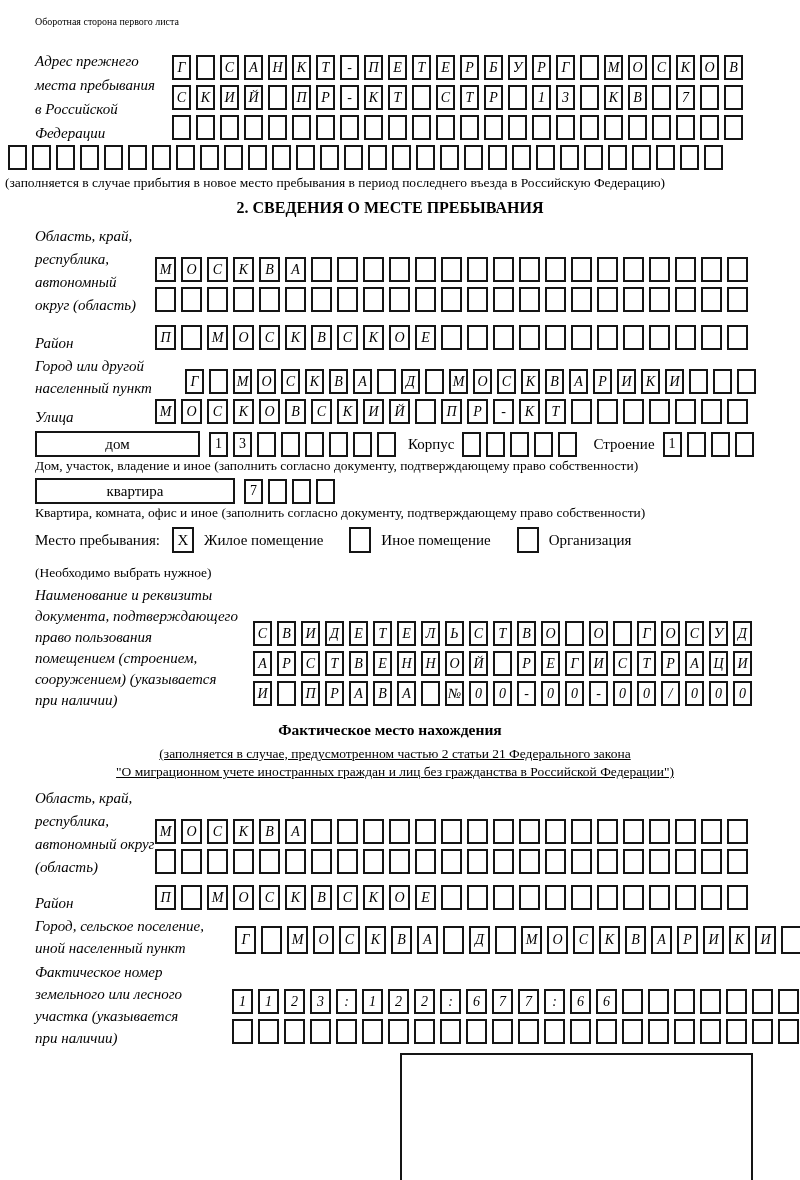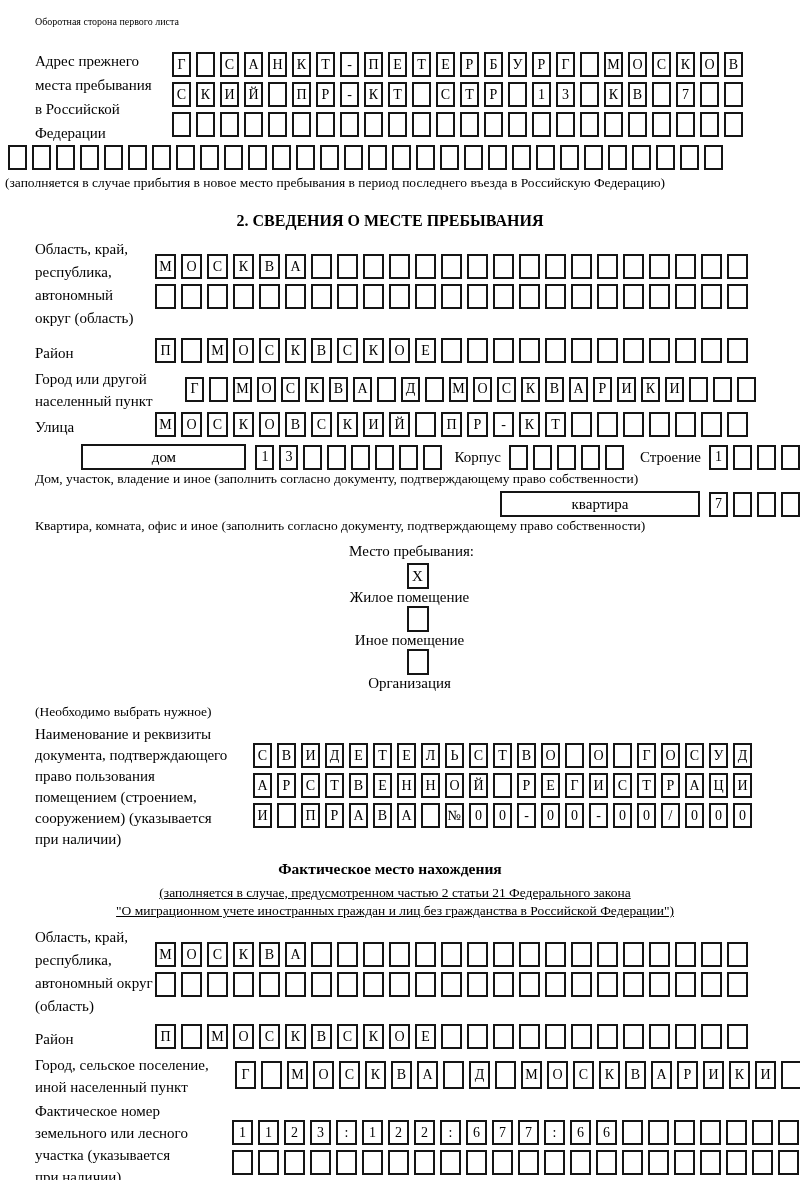--- a/index.html
+++ b/index.html
@@ -1,51 +1,51 @@
 <!DOCTYPE html>
 <html><head>
 <meta charset="utf-8">
 <style>
   * { margin:0; padding:0; box-sizing:border-box; }
   html,body { background:#fff; }
   body { width:800px; height:1180px; font-family:"Liberation Serif","DejaVu Serif",serif; color:#000; }
   .sheet { position:relative; width:800px; height:1180px; padding:16px 0 0 35px; overflow:hidden; }
   .header-note { text-align:left; padding-right:58px; font-size:10px; }
 
-  .field { display:flex; align-items:center; }
+  .field { display:flex; align-items:flex-end;font-style:italic; }
   .flabel { font-size:15px; line-height:23px; flex:none; }
   .rows { display:flex; flex-direction:column; }
 
   .cellrow { display:flex; gap:5px; margin-bottom:5px; flex:none; }
   .cell {
     width:19px; height:25px; flex:none;
     border:2px solid #151515;
     display:flex; align-items:center; justify-content:center;
     font-size:14px; line-height:1;
   }
   .wide .cell { width:21px; }
   .tall .cell { height:28px; }
 
   .bigbox {
     border:2px solid #151515; height:26px; flex:none;
     display:flex; align-items:center; justify-content:center; font-size:15px;
   }
 
   .caption { font-size:13.5px; text-align:left; }
   .cap-top { width:790px; margin-left:-30px; margin-top:1px; }
-  .section-title { font-size:16px; font-weight:bold; text-align:center; width:730px; margin:21px 0 8px -10px; }
+  .section-title { font-size:16px; font-weight:bold; text-align:center; width:730px; margin:8px 0 8px -10px; }
   .sub-title { font-size:15.5px; font-weight:bold; text-align:center; width:730px; margin:10px 0 6px -10px; }
   .note-lines { font-size:13.5px; text-align:center; width:760px; margin-left:-20px; margin-bottom:6px; line-height:18px;text-decoration:underline; }
   .small-cap { width:730px; margin:1px 0 4px 0; }
 
-  .house-row { display:flex; align-items:center; margin-top:2px;justify-content:flex-end; }
+  .house-row { display:flex; align-items:center; margin-top:2px; }
   .inline-label { font-size:15px; padding:0 8px 0 12px; flex:none; }
   .gap8 { width:9px; flex:none; }
 
-  .stay-row { display:flex; align-items:center; margin-top:6px;flex-direction:column; }
+  .stay-row { display:flex; align-items:center; margin-top:6px; }
   .stay-row .opt-label { font-size:15px; padding:0 26px 0 10px; }
   .checkcell { width:22px; height:26px; border:2px solid #151515; display:flex; align-items:center; justify-content:center; font-size:15px; flex:none; }
 
   .stamp-box { width:353px; height:174px; border:2px solid #151515; margin-left:365px; margin-top:4px; }
 
   .mt2{margin-top:2px} .mt4{margin-top:4px} .mt6{margin-top:6px} .mt8{margin-top:8px}
 </style>
 </head>
 <body>
 

